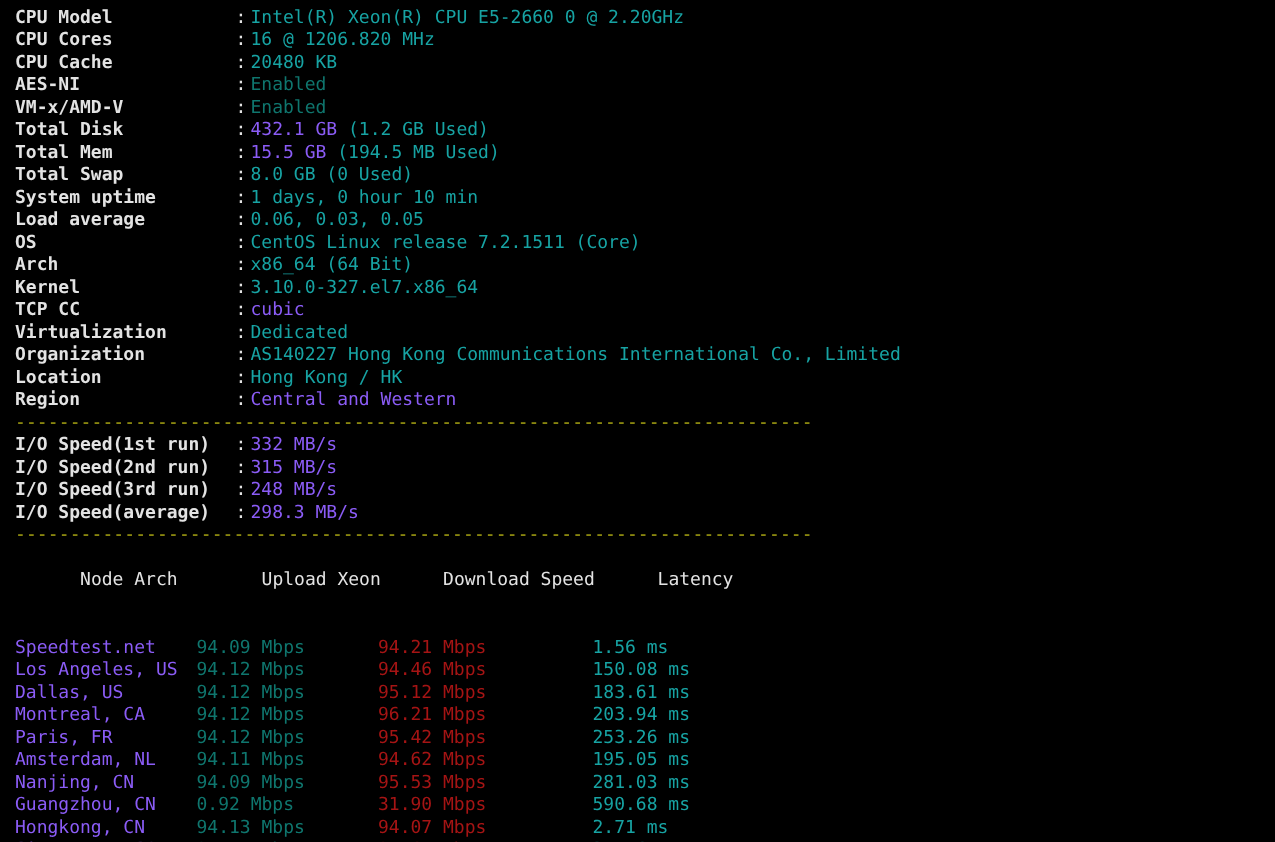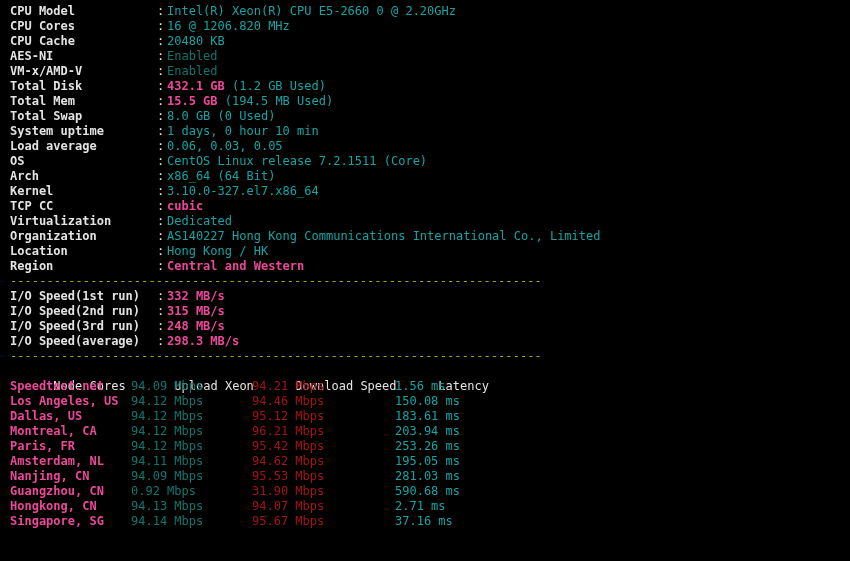--- a/index.html
+++ b/index.html
@@ -38,22 +38,22 @@
     white-space: pre;
     font-weight: bold;
   }
   .sep {
     display: inline-block;
     width: 10px;
     color: #e3e3e3;
   }
   .v { white-space: pre; }
 
-  .c-cyan   { color: #17a3a3; }
-  .c-yellow { color: #ec4899; font-weight: bold; }
+  .c-cyan   { color: #17a3a3; margin-top: 45px; }
+  .c-yellow { color: #8b5cf6; }
   .c-green  { color: #0f766e; }
   .c-red    { color: #a51414; }
 
   .hr {
     height: 15px;
     line-height: 15px;
     white-space: pre;
     color: #a8a513;
     font-size: 12px;
     letter-spacing: 0.06px;
@@ -105,21 +105,21 @@
       <div class="row"><span class="k">I/O Speed(1st run)</span><span class="sep">:</span><span class="v c-yellow">332 MB/s</span></div>
       <div class="row"><span class="k">I/O Speed(2nd run)</span><span class="sep">:</span><span class="v c-yellow">315 MB/s</span></div>
       <div class="row"><span class="k">I/O Speed(3rd run)</span><span class="sep">:</span><span class="v c-yellow">248 MB/s</span></div>
       <div class="row"><span class="k">I/O Speed(average)</span><span class="sep">:</span><span class="v c-yellow">298.3 MB/s</span></div>
     </div>
 
   <div class="hr">-------------------------------------------------------------------------</div>
 
   <div class="tbl">
     <div class="trow">
-      <span class="col-node hdr">Node Cores</span><span class="col-up hdr">Upload Xeon</span><span class="col-down hdr">Download Speed</span><span class="col-lat hdr">Latency</span>
+      <span class="col-node hdr">Node Arch</span><span class="col-up hdr">Upload Xeon</span><span class="col-down hdr">Download Speed</span><span class="col-lat hdr">Latency</span>
     </div>
     <div id="speedrows">
         <div class="trow"><span class="col-node c-yellow">Speedtest.net</span><span class="col-up c-green">94.09 Mbps</span><span class="col-down c-red">94.21 Mbps</span><span class="col-lat c-cyan">1.56 ms</span></div>
         <div class="trow"><span class="col-node c-yellow">Los Angeles, US</span><span class="col-up c-green">94.12 Mbps</span><span class="col-down c-red">94.46 Mbps</span><span class="col-lat c-cyan">150.08 ms</span></div>
         <div class="trow"><span class="col-node c-yellow">Dallas, US</span><span class="col-up c-green">94.12 Mbps</span><span class="col-down c-red">95.12 Mbps</span><span class="col-lat c-cyan">183.61 ms</span></div>
         <div class="trow"><span class="col-node c-yellow">Montreal, CA</span><span class="col-up c-green">94.12 Mbps</span><span class="col-down c-red">96.21 Mbps</span><span class="col-lat c-cyan">203.94 ms</span></div>
         <div class="trow"><span class="col-node c-yellow">Paris, FR</span><span class="col-up c-green">94.12 Mbps</span><span class="col-down c-red">95.42 Mbps</span><span class="col-lat c-cyan">253.26 ms</span></div>
         <div class="trow"><span class="col-node c-yellow">Amsterdam, NL</span><span class="col-up c-green">94.11 Mbps</span><span class="col-down c-red">94.62 Mbps</span><span class="col-lat c-cyan">195.05 ms</span></div>
         <div class="trow"><span class="col-node c-yellow">Nanjing, CN</span><span class="col-up c-green">94.09 Mbps</span><span class="col-down c-red">95.53 Mbps</span><span class="col-lat c-cyan">281.03 ms</span></div>
         <div class="trow"><span class="col-node c-yellow">Guangzhou, CN</span><span class="col-up c-green">0.92 Mbps</span><span class="col-down c-red">31.90 Mbps</span><span class="col-lat c-cyan">590.68 ms</span></div>

